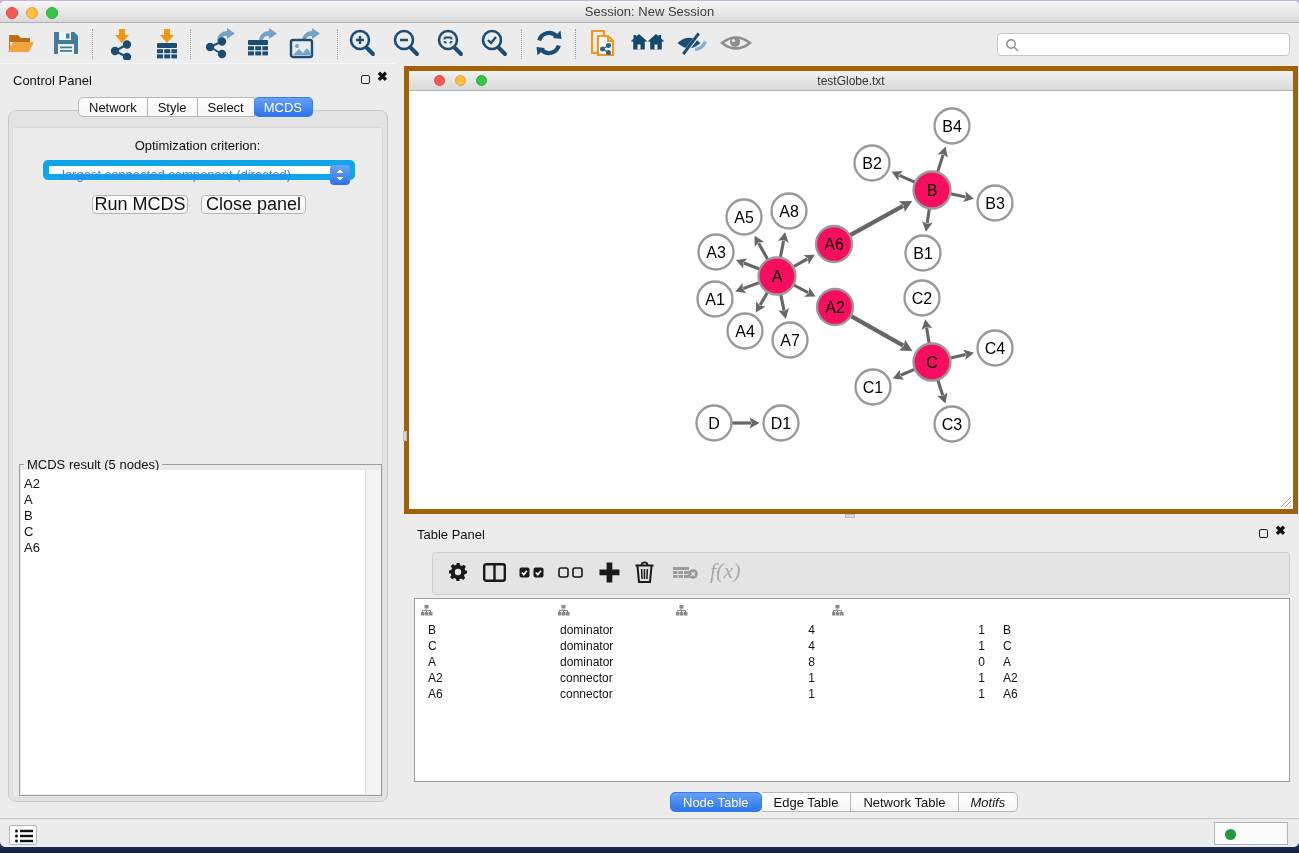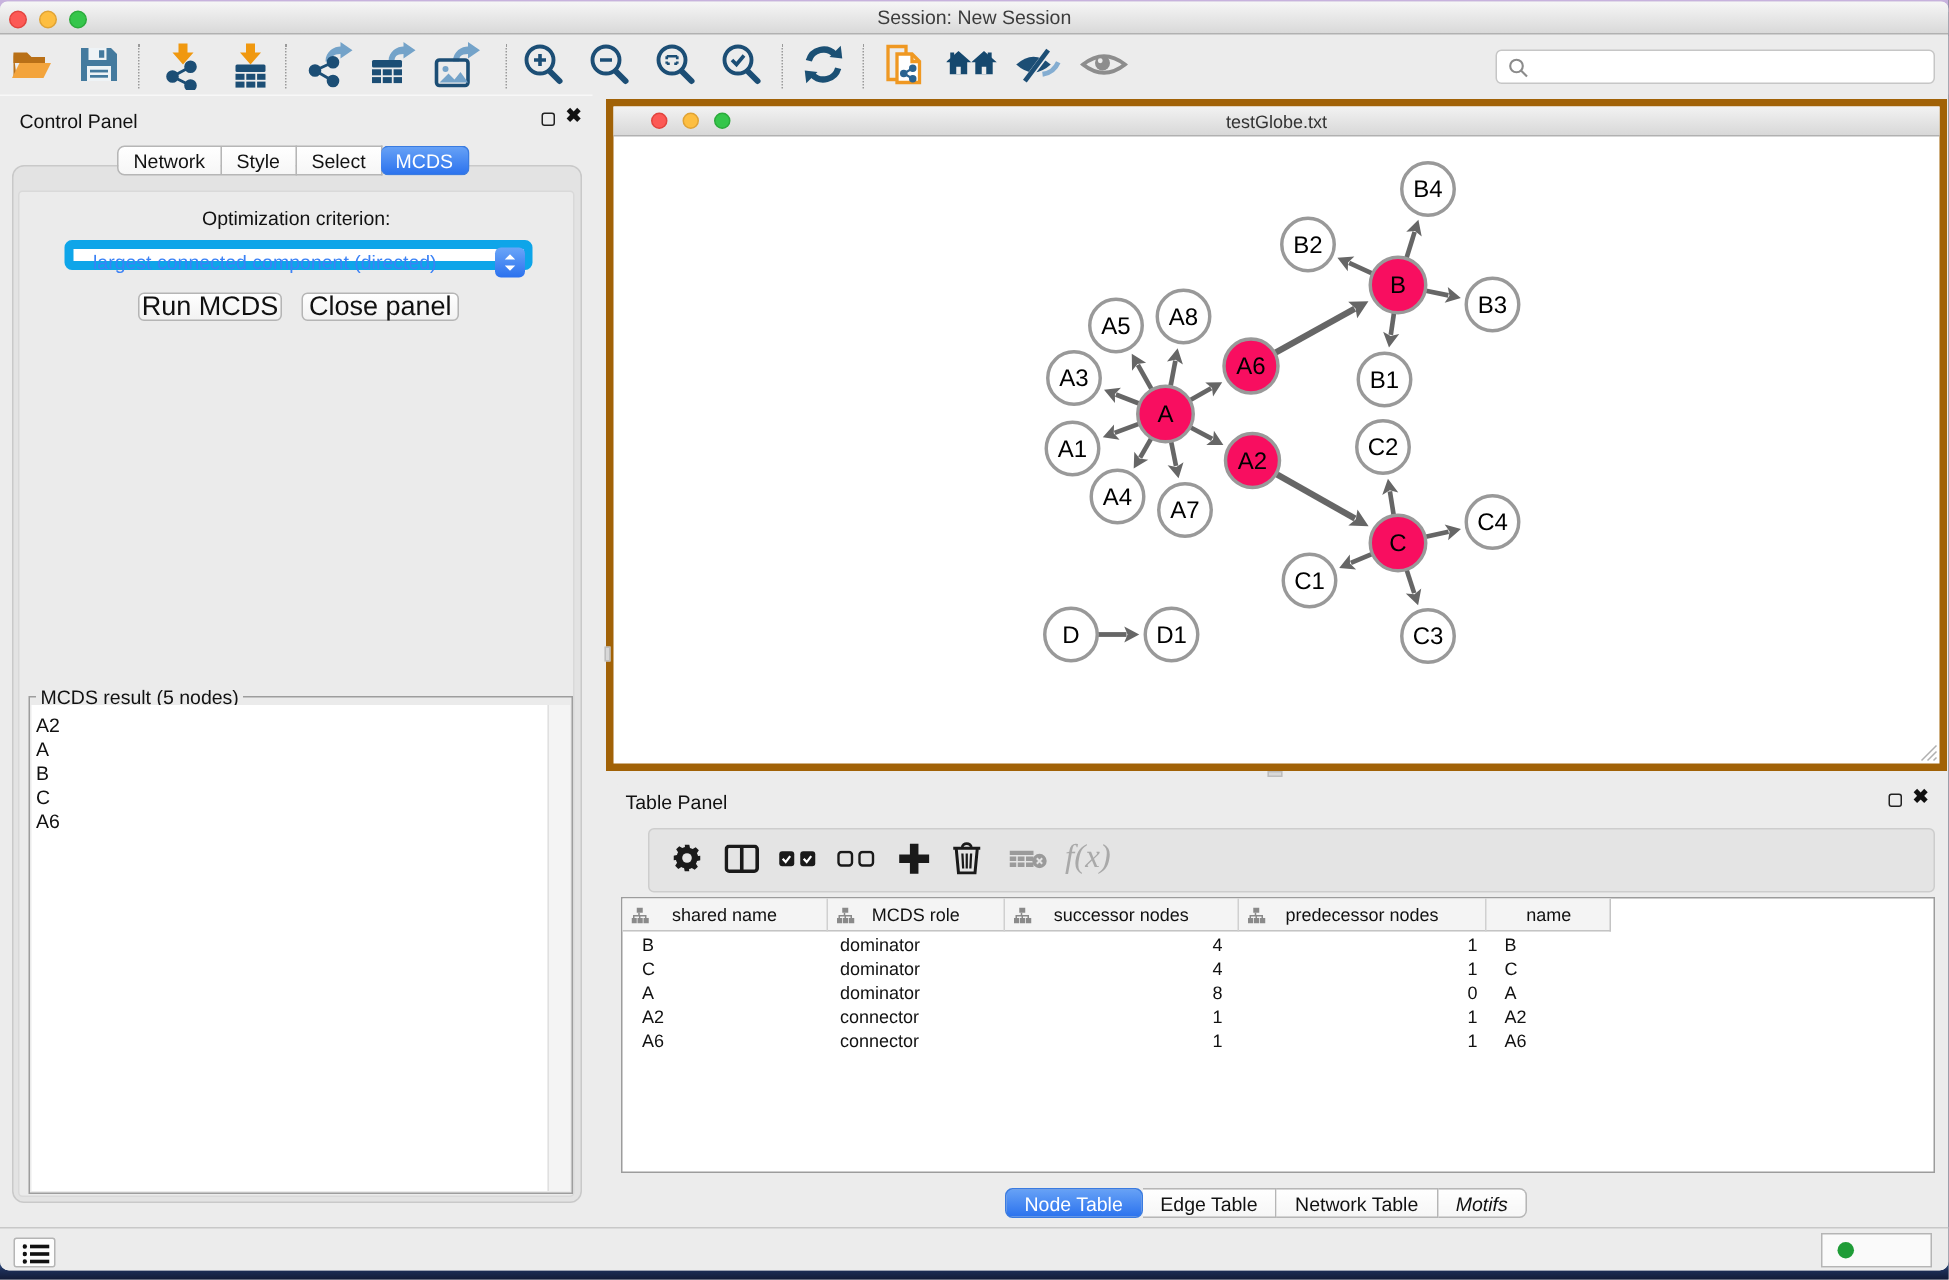--- a/index.html
+++ b/index.html
@@ -456,27 +456,20 @@
             <rect x="11" y="8" width="5" height="3"></rect>
         <circle cx="20" cy="7" r="4.8"></circle>
       </g>
       <path d="M18.2 5.2 l3.6 3.6 M21.8 5.2 l-3.6 3.6" stroke="#e4e4e4" stroke-width="1.3"></path>
     </svg>
 
     <div class="abs" style="left:277px;top:5px;font-family:'Liberation Serif',serif;font-style:italic;font-size:22px;color:#a9a9a9;">f(x)</div>
   </div>
 </div>
 <div id="ttable">
-  <div id="thead">
-    <div class="hc" style="left:0;width:137px;">shared name</div>
-    <div class="hc" style="left:137px;width:118px;">MCDS role</div>
-    <div class="hc" style="left:255px;width:156px;">successor nodes</div>
-    <div class="hc" style="left:411px;width:165px;">predecessor nodes</div>
-    <div class="hc" style="left:576px;width:83px;">name</div>
-  </div>
   <svg class="abs" style="left:6px;top:6px;" width="660" height="12" viewBox="0 0 660 12">
     <g fill="#8a8a8a">
       <g id="treeic">
         <rect x="3.5" y="0" width="4" height="3.5"></rect>
         <rect x="0" y="7" width="3.5" height="3.5"></rect>
             <rect x="4" y="7" width="3.5" height="3.5"></rect>
             <rect x="8" y="7" width="3.5" height="3.5"></rect>
         <path d="M5 3.5 v2 M1.5 7 v-1.5 h8 V7 M5.5 5 v2" stroke="#8a8a8a" stroke-width="1" fill="none"></path>
       </g>
       <use href="#treeic" x="137"></use>

